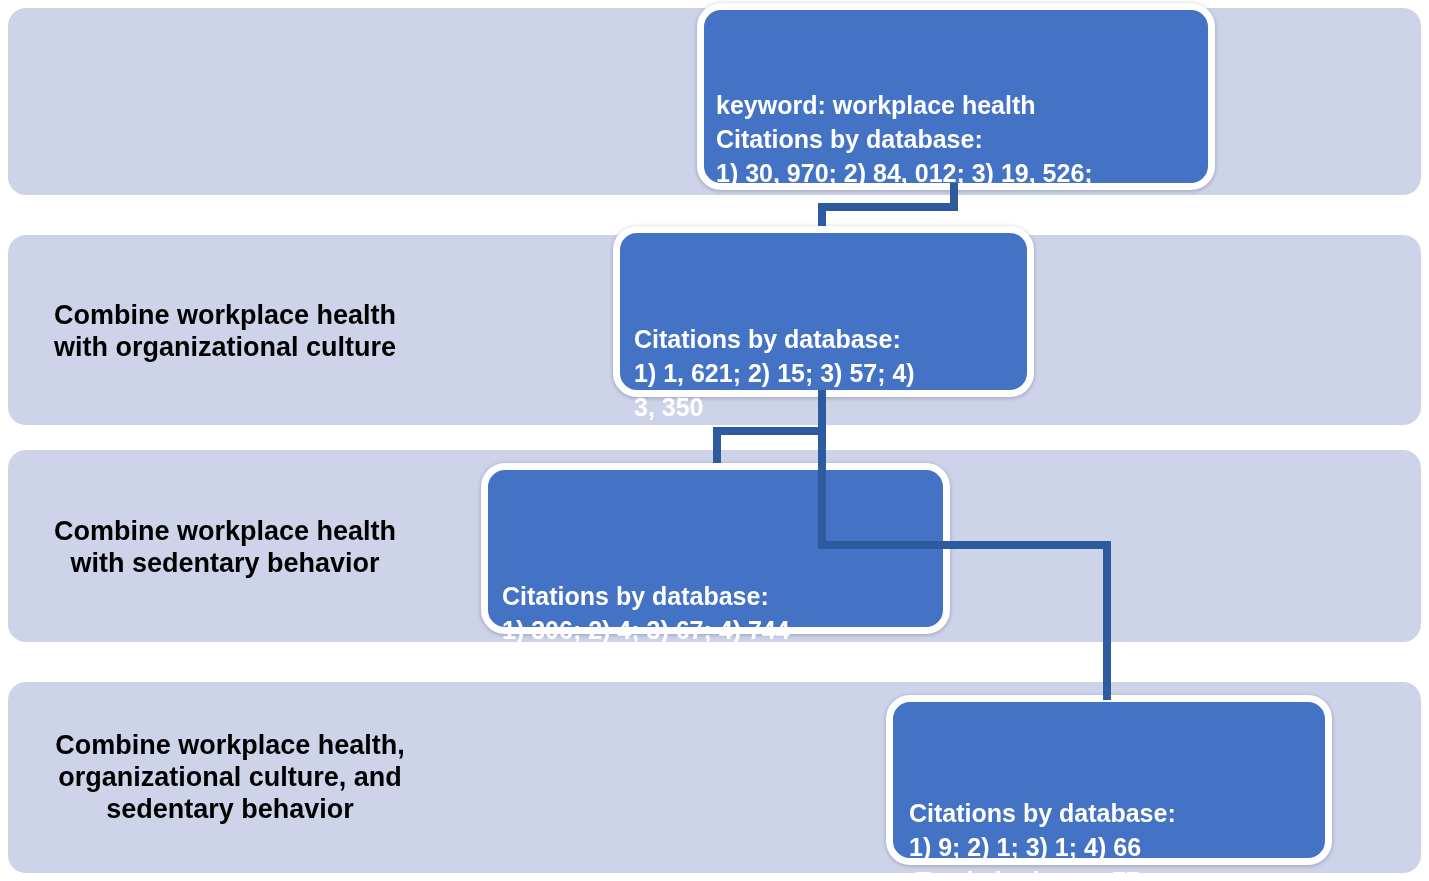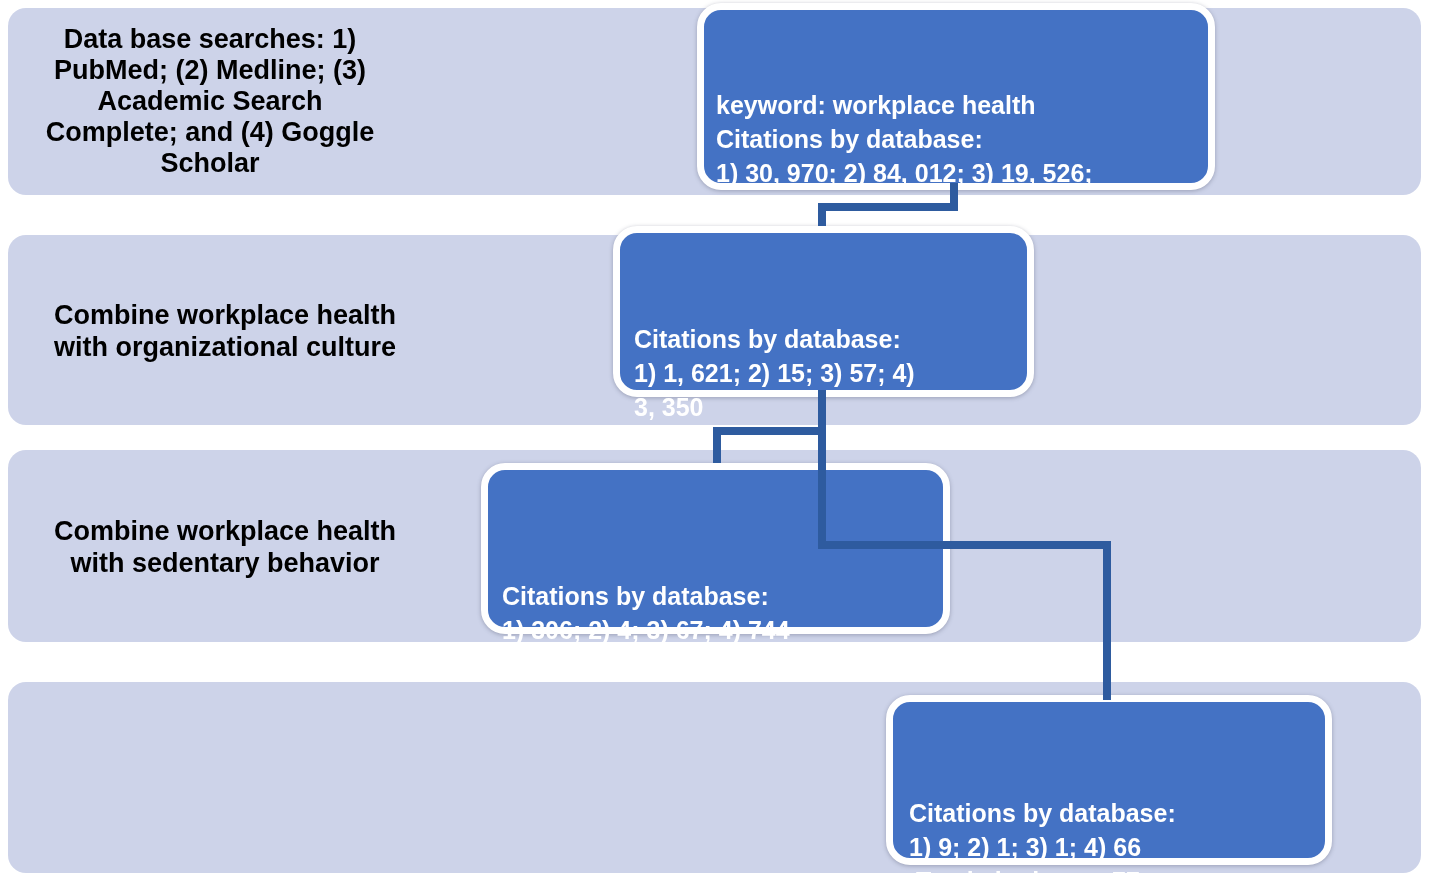--- a/index.html
+++ b/index.html
@@ -88,29 +88,27 @@
 </head>
 <body>
 
 <div id="stage">
 
   <div class="band" id="band1"></div>
   <div class="band" id="band2"></div>
   <div class="band" id="band3"></div>
   <div class="band" id="band4"></div>
 
-  <div class="row-label" id="label1">Data base searches: 1)
-PubMed; (2) Medline; (3)
-Academic Search
-Complete; and (4) Goggle
-Scholar</div>
   <div class="row-label" id="label2">Combine workplace health
 with organizational culture</div>
   <div class="row-label" id="label3">Combine workplace health
 with sedentary behavior</div>
+  <div class="row-label" id="label4">Combine workplace health,
+organizational culture, and
+sedentary behavior</div>
 
   <div class="flow-box" id="box1">
     <span class="box-text">keyword: workplace health
 Citations by database:
 1) 30, 970; 2) 84, 012; 3) 19, 526;
 4) 2,270,000</span>
   </div>
   <div class="flow-box" id="box2">
     <span class="box-text">Citations by database:
 1) 1, 621; 2) 15; 3) 57; 4)

